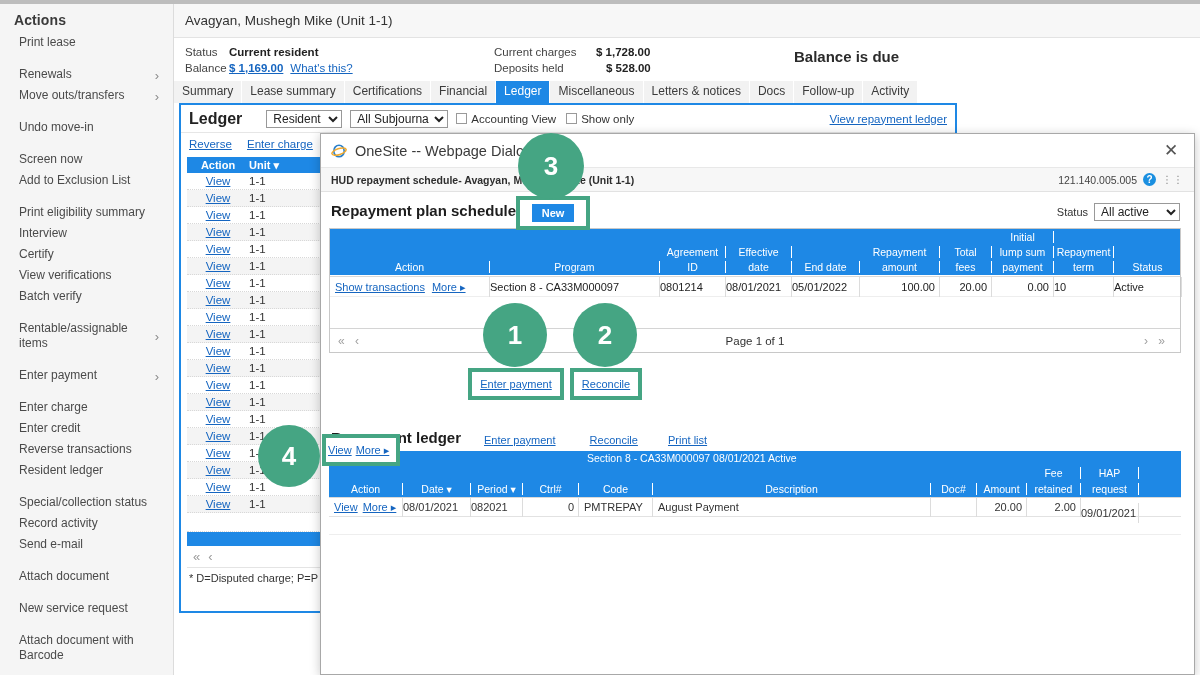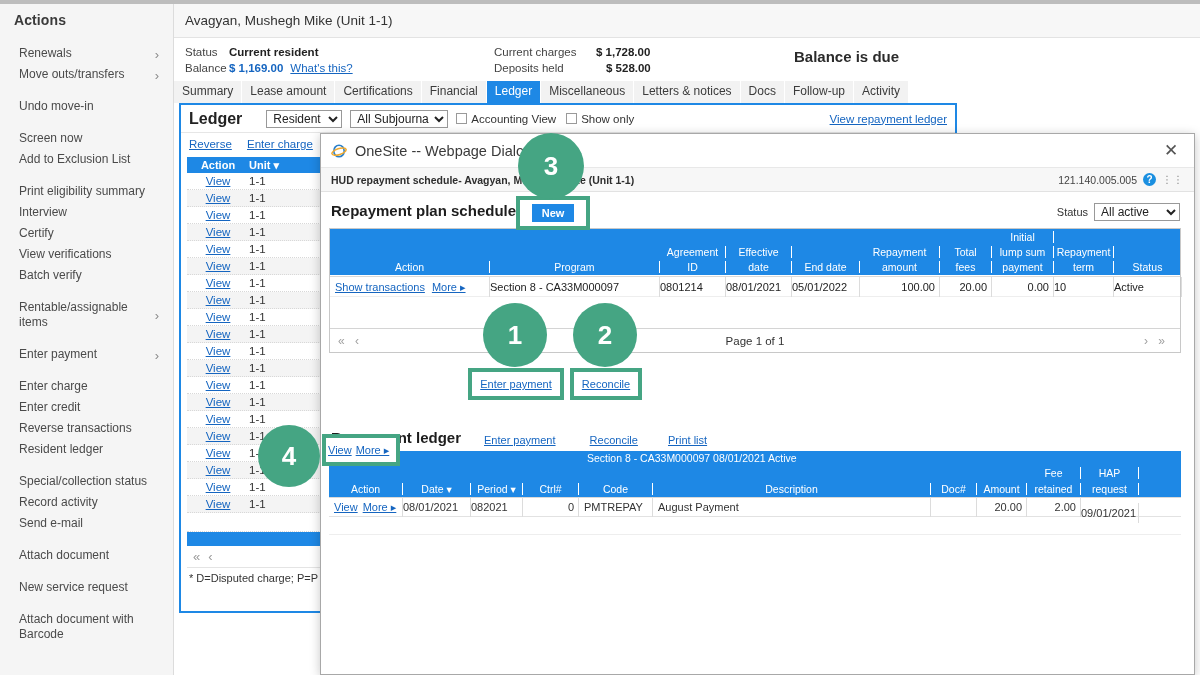--- a/index.html
+++ b/index.html
@@ -49,21 +49,21 @@
     background:#f7f7f7; border-bottom:1px solid #e3e3e3;
     display:flex; align-items:center;
   }
   .resident-name { font-size:13.5px; color:#333; padding-left:11px; }
 
   .status-block { position:absolute; left:11px; top:42px; font-size:11.5px; color:#444; }
   .status-row { display:flex; align-items:baseline; margin-bottom:4px; }
   .status-lbl { width:44px; color:#444; }
   .status-val { font-weight:bold; color:#222; }
   .link { color:#1565c0; text-decoration:underline; cursor:pointer; }
-  .link-b { color:#1565c0; font-weight:bold; cursor:pointer; }
+  .link-b { color:#1565c0; text-decoration:underline; font-weight:bold; cursor:pointer; }
 
   .charges-block { position:absolute; left:320px; top:42px; font-size:11.5px; color:#444; }
   .charges-row { display:flex; align-items:baseline; margin-bottom:4px; }
   .charges-lbl { width:102px; }
   .charges-val { font-weight:bold; color:#222; }
   .charges-val.narrow { margin-left:10px;text-align:center; }
 
   .balance-due {
     position:absolute; left:620px; top:44px;
     font-size:15px; font-weight:bold; color:#2b2b2b;
@@ -206,20 +206,21 @@
 <body>
 
 <div id="root">
 
   <div class="topstrip"></div>
   <div class="topstrip2"></div>
 
   <div class="sidebar">
     <div class="sidebar-title">Actions</div>
     <div id="sidebar-items">
+        <div class="side-item"><span>Print lease</span></div>
         <div class="side-item gap"><span>Renewals</span><span class="chev">›</span></div>
         <div class="side-item"><span>Move outs/transfers</span><span class="chev">›</span></div>
         <div class="side-item gap"><span>Undo move-in</span></div>
         <div class="side-item gap"><span>Screen now</span></div>
         <div class="side-item"><span>Add to Exclusion List</span></div>
         <div class="side-item gap"><span>Print eligibility summary</span></div>
         <div class="side-item"><span>Interview</span></div>
         <div class="side-item"><span>Certify</span></div>
         <div class="side-item"><span>View verifications</span></div>
         <div class="side-item"><span>Batch verify</span></div>
@@ -264,21 +265,21 @@
       <div class="charges-row">
         <span class="charges-lbl">Deposits held</span>
         <span class="charges-val narrow">$ 528.00</span>
       </div>
     </div>
 
     <div class="balance-due">Balance is due</div>
 
     <div class="tabbar" id="tabbar">
         <div class="tab">Summary</div>
-        <div class="tab">Lease amount</div>
+        <div class="tab">Lease summary</div>
         <div class="tab">Certifications</div>
         <div class="tab">Financial</div>
         <div class="tab active">Ledger</div>
         <div class="tab">Miscellaneous</div>
         <div class="tab">Letters &amp; notices</div>
         <div class="tab">Docs</div>
         <div class="tab">Follow-up</div>
         <div class="tab">Activity</div>
       </div>
 

